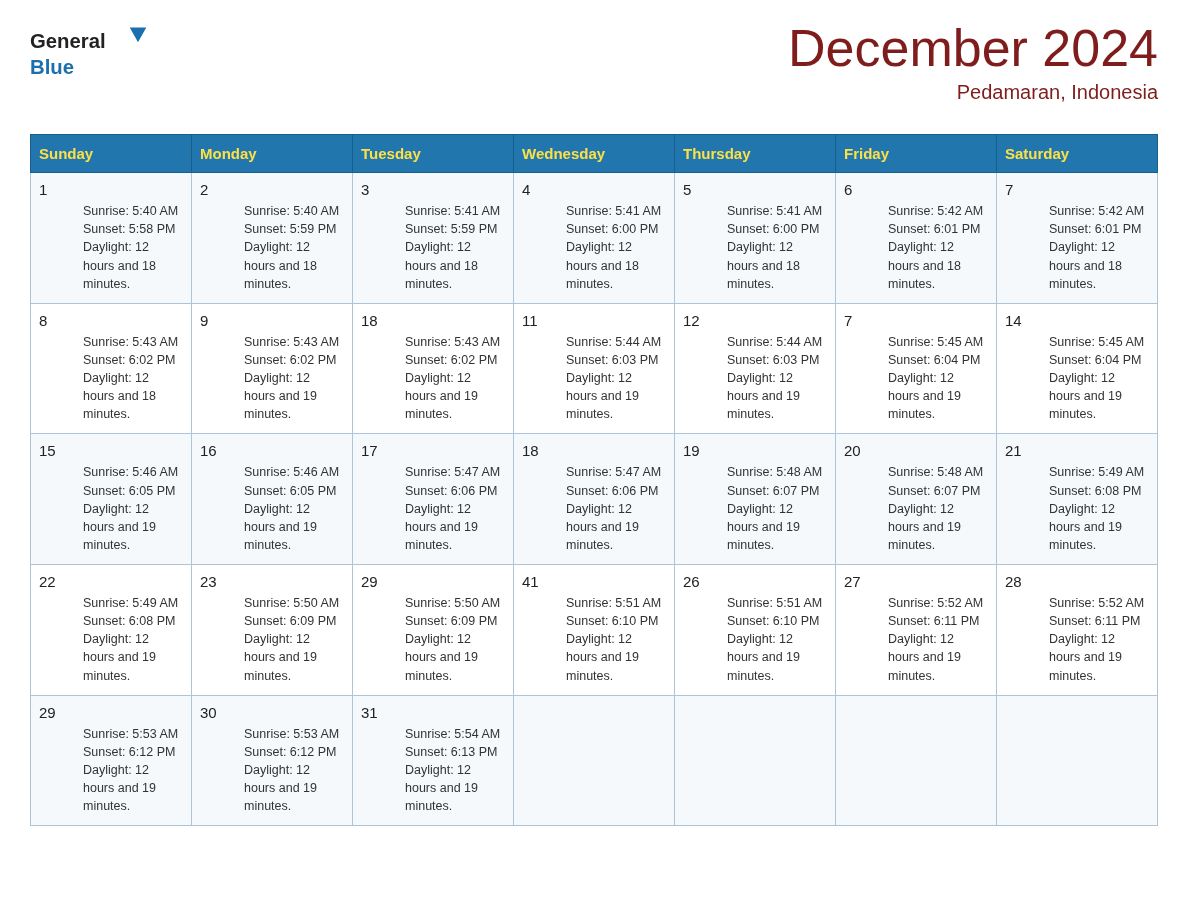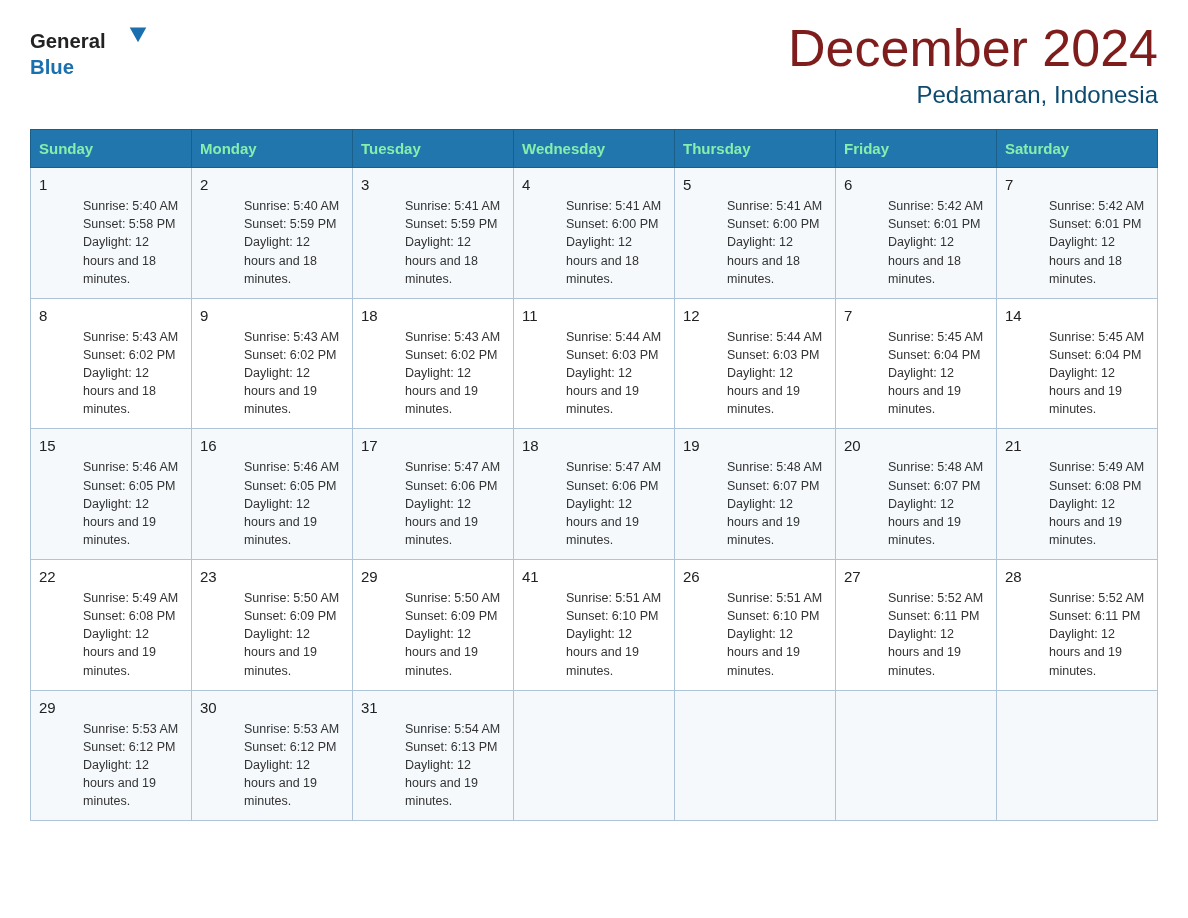--- a/index.html
+++ b/index.html
@@ -7,58 +7,58 @@
       font-family: Arial, Helvetica, sans-serif;
       background: #fff;
       width: 1188px;
       min-height: 918px;
       padding: 20px 30px;
     }
     .header {
       display: flex;
       justify-content: space-between;
       align-items: flex-start;
-      margin-bottom: 20px;
+      margin-bottom: 30px;
       gap: 28px;
     }
     .logo {
       display: flex;
       flex-direction: column;
       align-items: flex-start;
     }
     .title-block {
       text-align: right;
     }
     .title-block h1 {
       font-size: 52px;
       font-weight: 300;
       color: #7f1d1d;
       line-height: 1.1;
     }
     .title-block h2 {
-      font-size: 24px;
+      font-size: 20px;
       font-weight: 400;
-      color: #0c4a6e;
+      color: #7f1d1d;
       margin-top: 4px;
     }
 
     
     .logo-svg {
       width: 120px;
       height: 60px;
     }
 
     table {
       width: 100%;
       border-collapse: collapse;
       table-layout: fixed;
     }
     thead th {
       background-color: #2176ae;
-      color: #86efac;
+      color: #fde047;
       padding: 10px 8px;
       font-size: 15px;
       font-weight: 600;
       text-align: left;
       border: 1px solid #1a5f8a;
     }
     tbody td {
       vertical-align: top;
       padding: 8px 8px 10px 8px;
       font-size: 13px;

